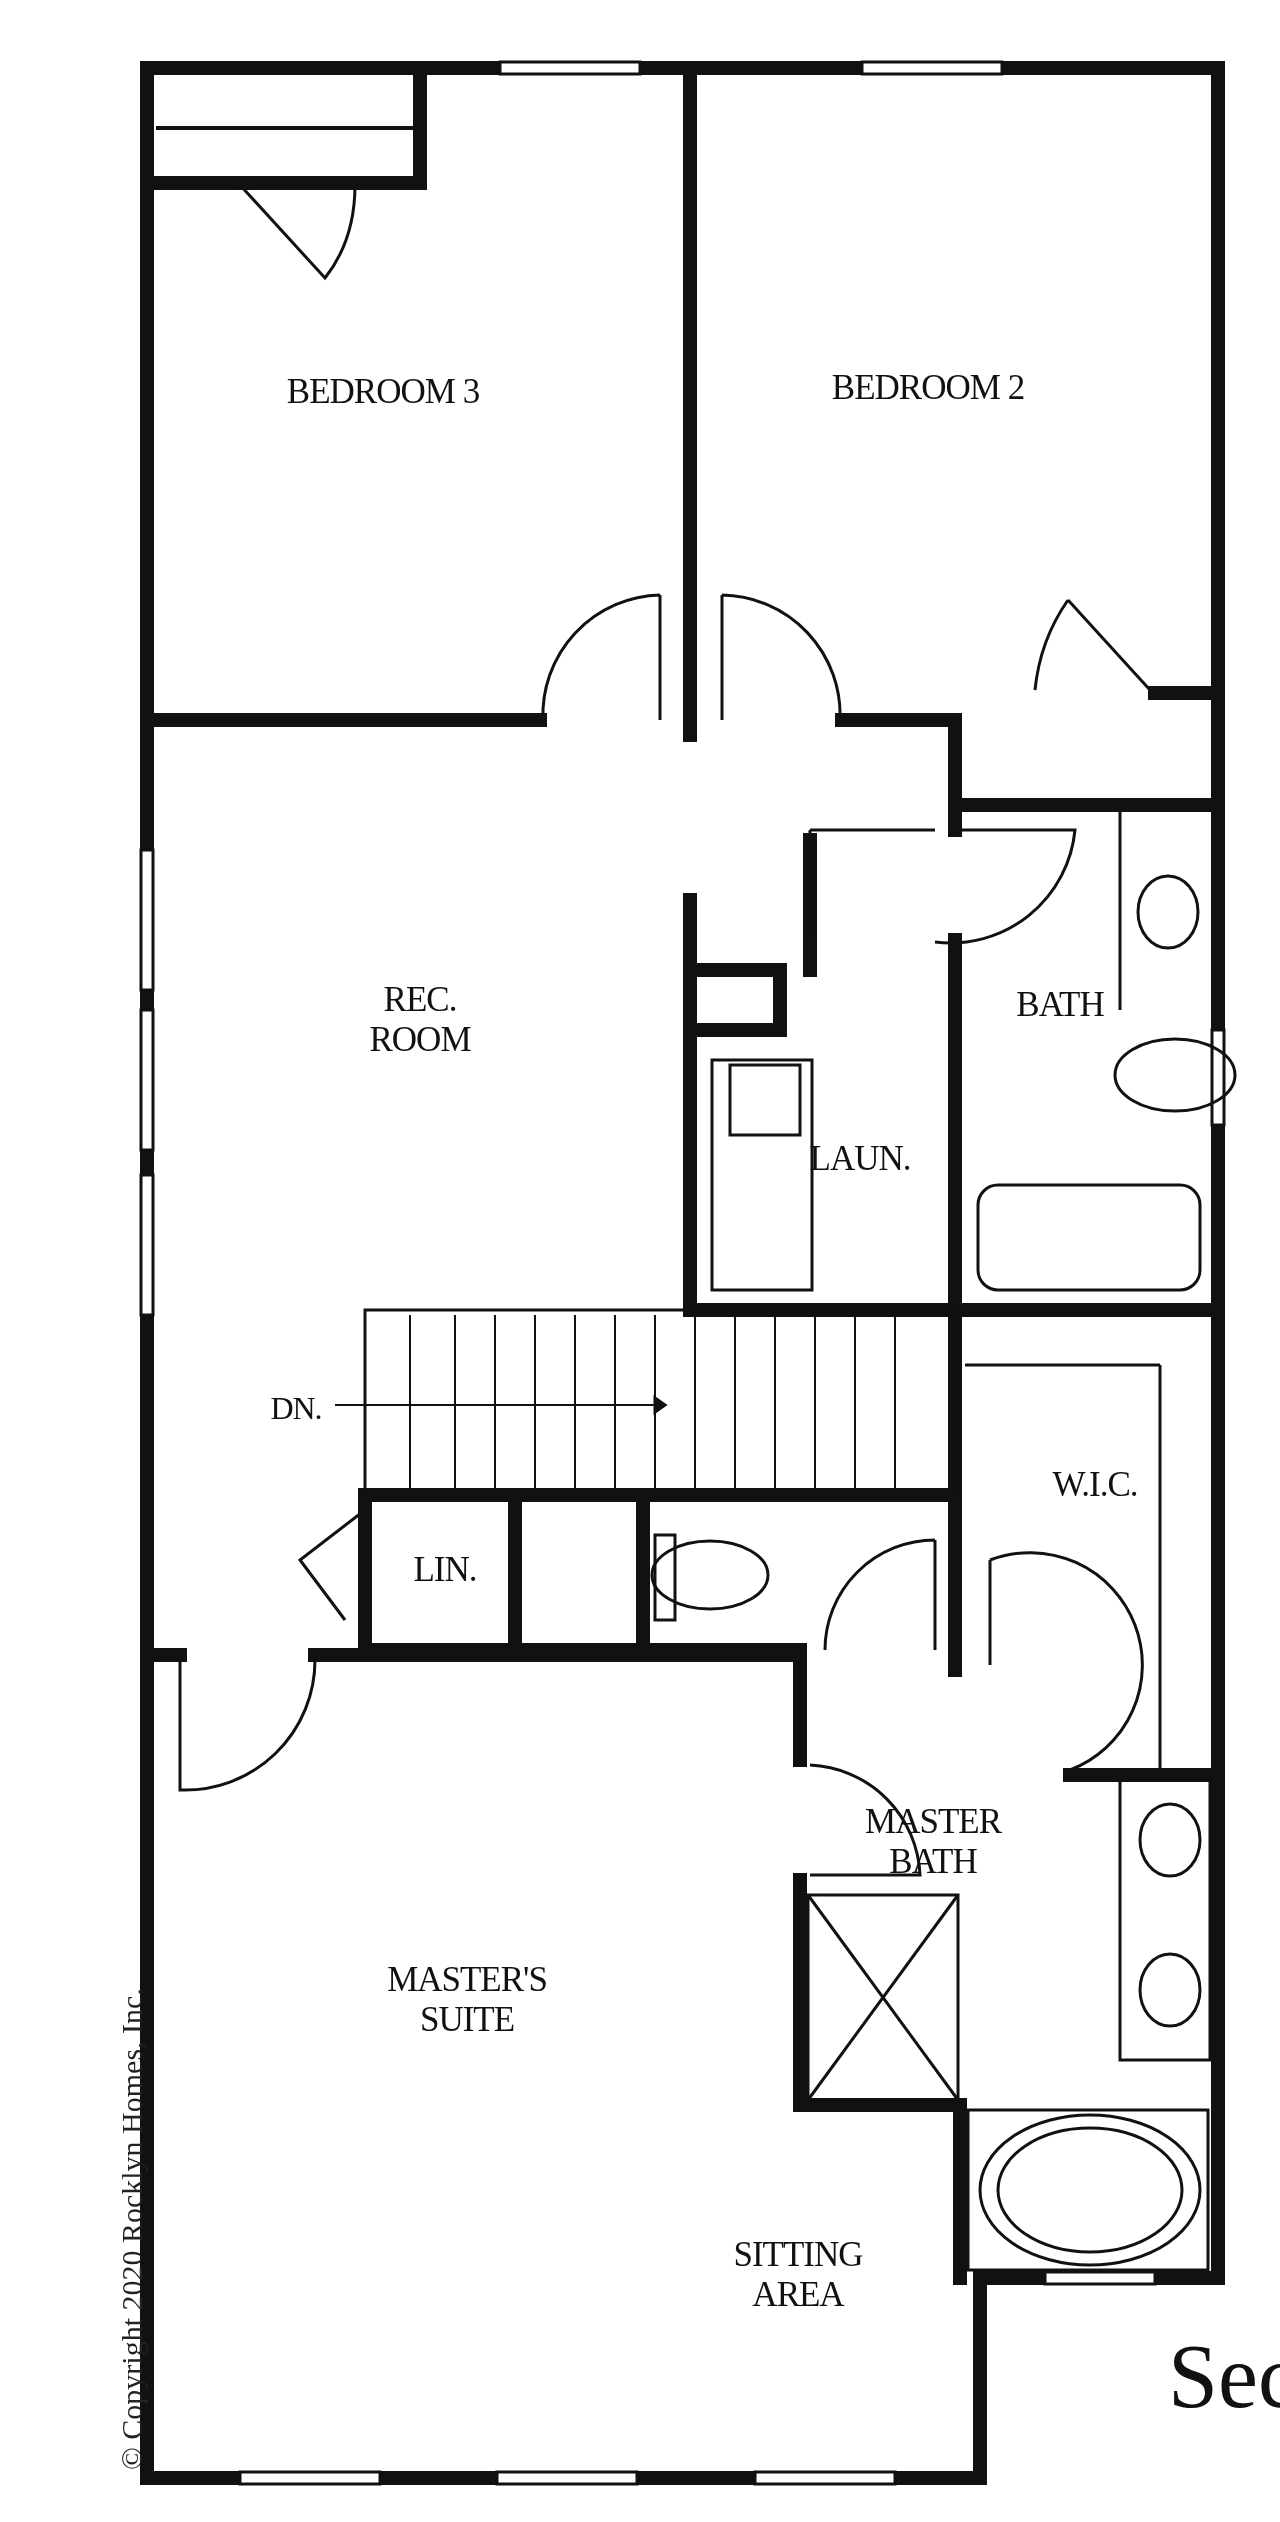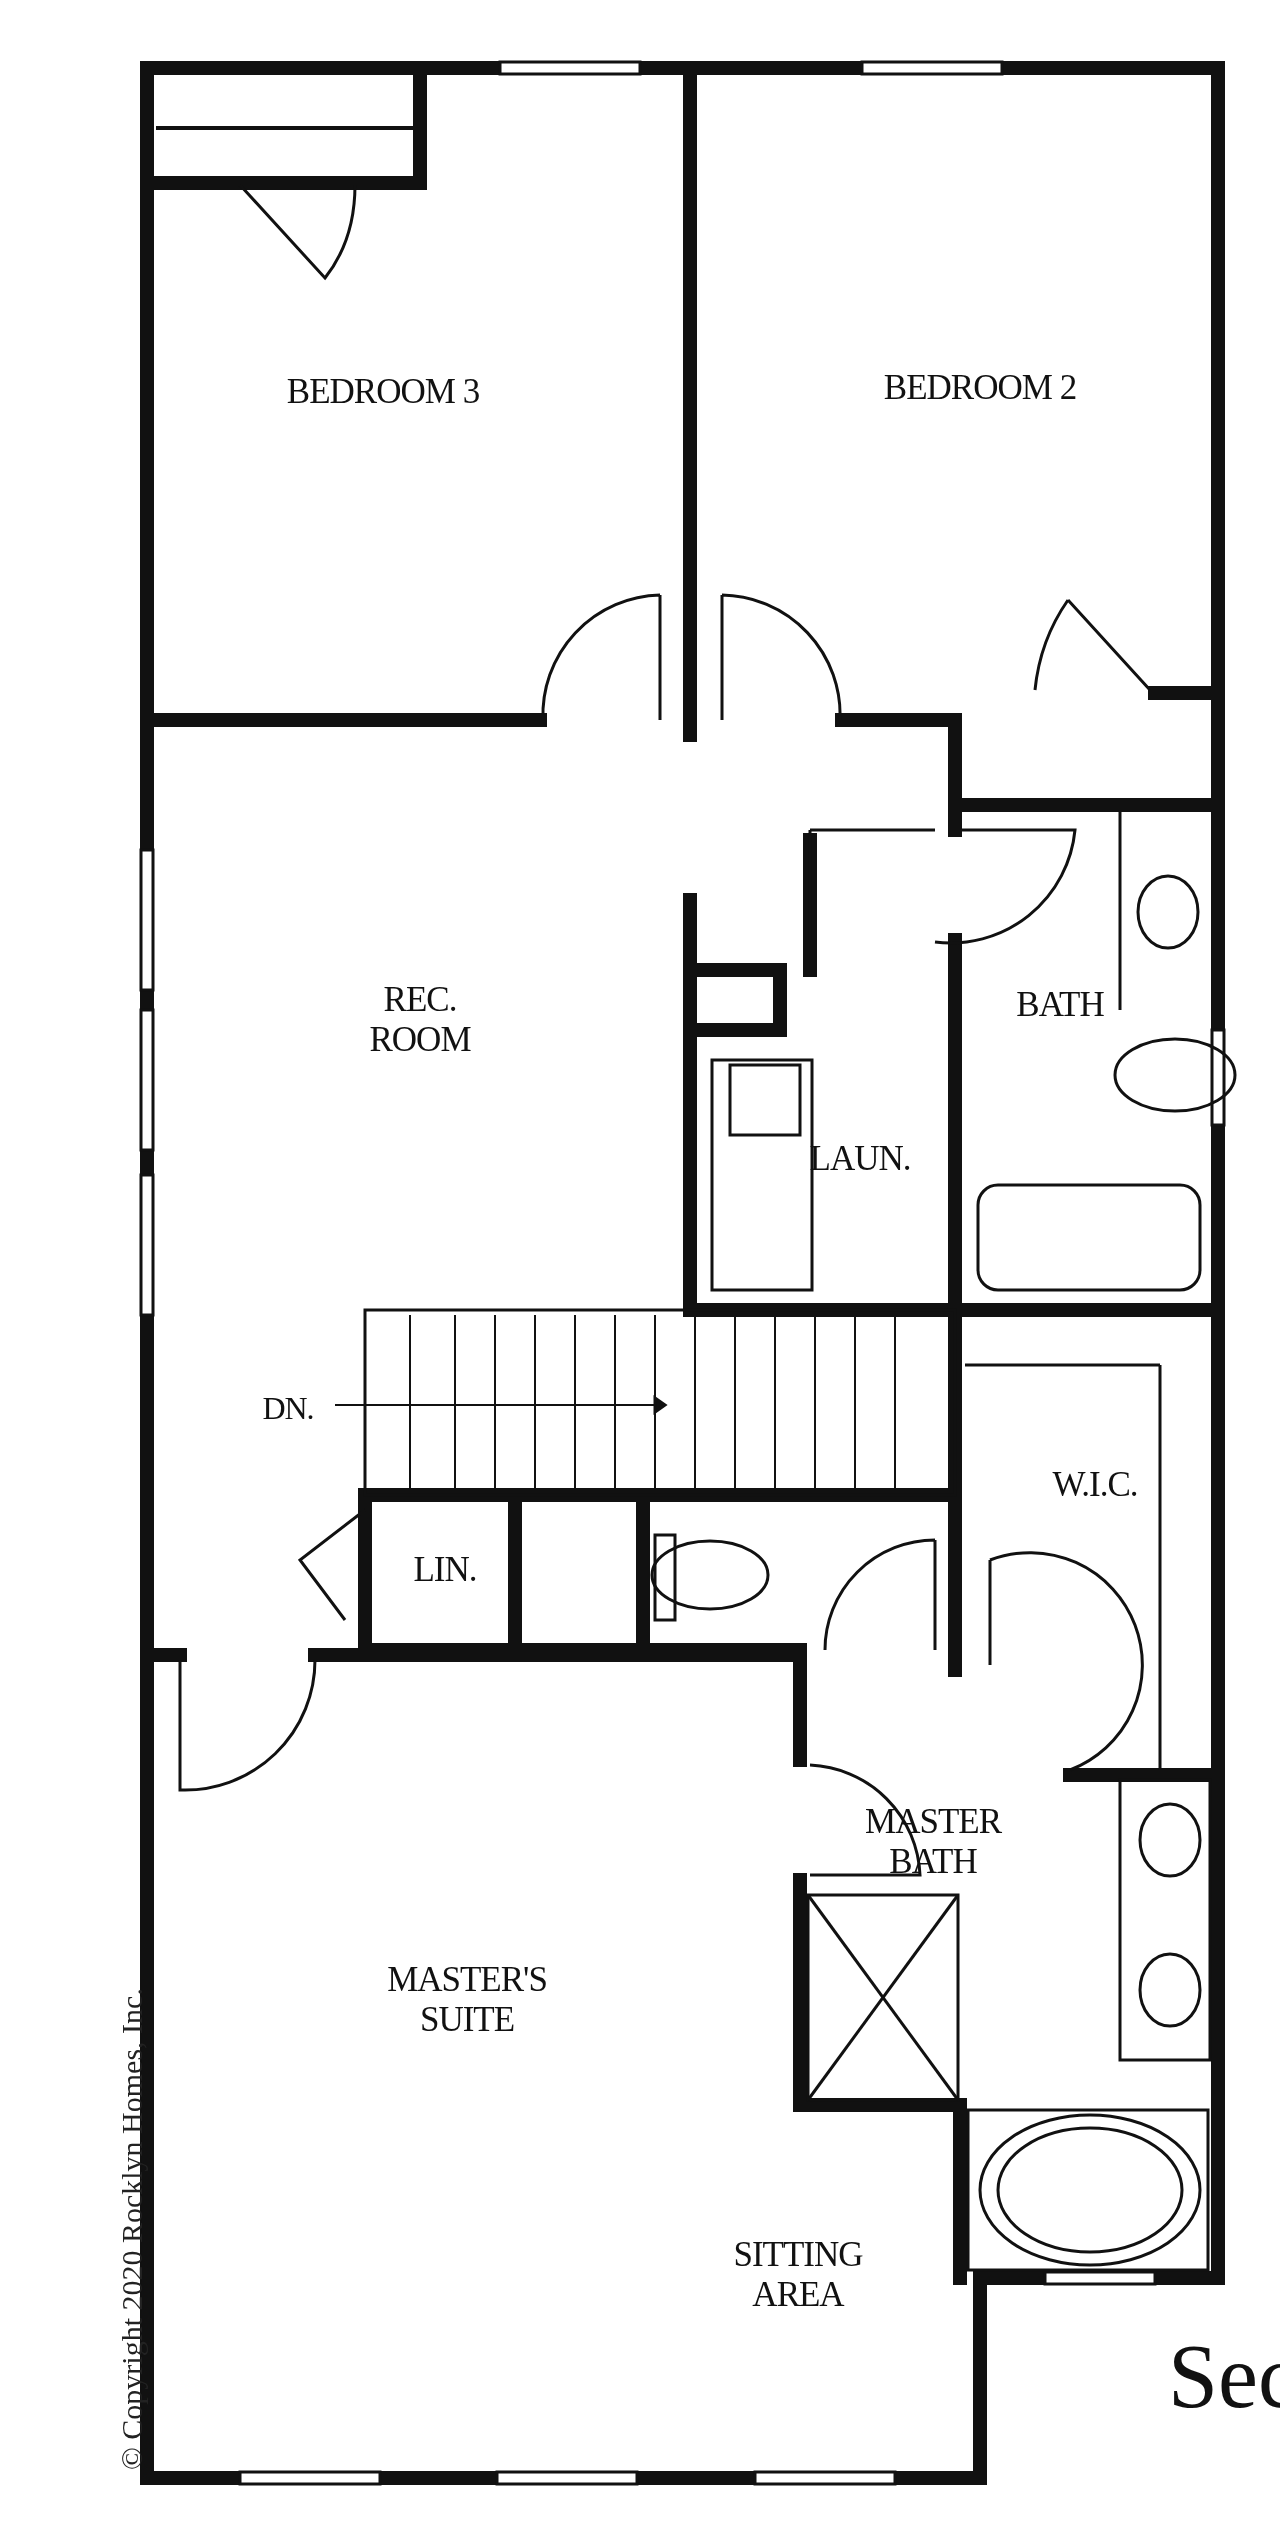--- a/index.html
+++ b/index.html
@@ -114,28 +114,28 @@
     <line x1="808" y1="1895" x2="958" y2="2100"></line>
     <line x1="958" y1="1895" x2="808" y2="2100"></line>
 
     <rect x="968" y="2110" width="240" height="160"></rect>
     <ellipse cx="1090" cy="2190" rx="110" ry="75"></ellipse>
     <ellipse cx="1090" cy="2190" rx="92" ry="62"></ellipse>
   </g>
 </svg>
 
 <div class="lbl" style="left:383px;top:392px">BEDROOM 3</div>
-<div class="lbl" style="left:980px;top:388px">BEDROOM 2</div>
+<div class="lbl" style="left:928px;top:388px">BEDROOM 2</div>
 <div class="lbl" style="left:420px;top:1020px">REC.
 ROOM</div>
 <div class="lbl" style="left:1060px;top:1005px">BATH</div>
 <div class="lbl" style="left:860px;top:1159px">LAUN.</div>
 <div class="lbl" style="left:1095px;top:1485px">W.I.C.</div>
 <div class="lbl" style="left:445px;top:1570px">LIN.</div>
 <div class="lbl" style="left:933px;top:1842px">MASTER
 BATH</div>
 <div class="lbl" style="left:467px;top:2000px">MASTER'S
 SUITE</div>
 <div class="lbl" style="left:798px;top:2275px">SITTING
 AREA</div>
-<div class="lbl small" style="left:288px;top:1408px">DN.</div>
+<div class="lbl small" style="left:296px;top:1408px">DN.</div>
 <div class="copy">© Copyright 2020 Rocklyn Homes, Inc.</div>
 <div class="title">Sec</div>
 
 </body></html>

